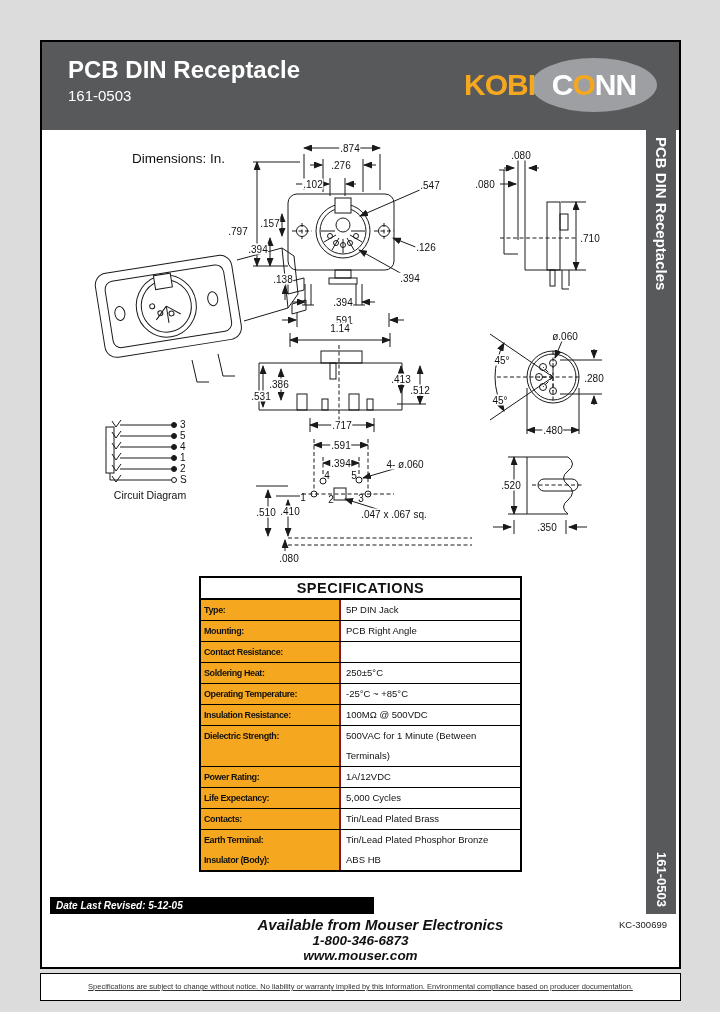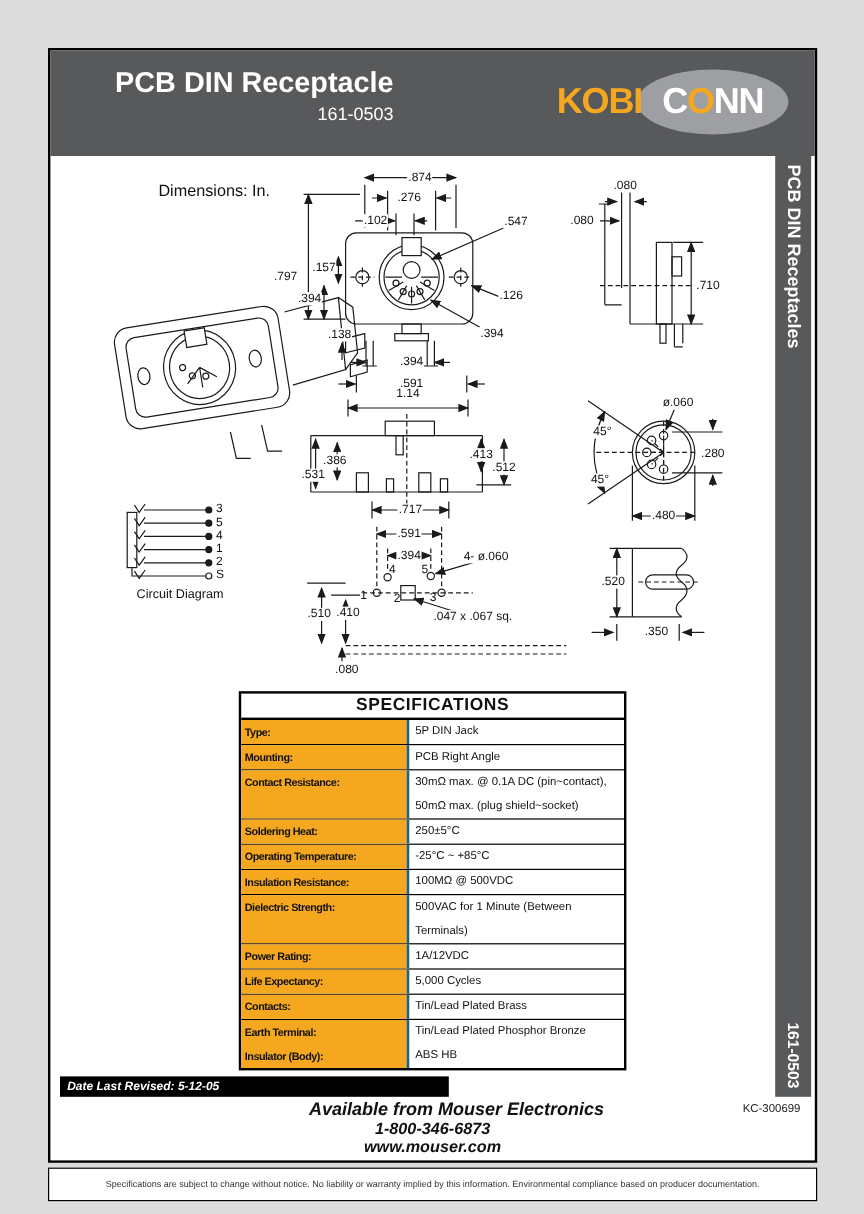--- a/index.html
+++ b/index.html
@@ -3,21 +3,21 @@
 <meta charset="utf-8">
 <style>
   html,body{margin:0;padding:0;}
   body{width:720px;height:1012px;background:#dcdcdc;position:relative;
        font-family:"Liberation Sans",sans-serif;color:#111;}
   .page{position:absolute;left:40px;top:40px;width:641px;height:929px;
         background:#fff;border:2px solid #000;box-sizing:border-box;}
   
   .hdr{position:absolute;left:0;top:0;width:100%;height:88px;
        background:var(--header-gray,#58595B);}
-  .hdr-titles{position:absolute;left:26px;top:14px;width:260px;text-align:right;}
+  .hdr-titles{position:absolute;left:26px;top:14px;width:260px;text-align:left;}
   .hdr-title{font-size:24px;font-weight:bold;color:#fff;letter-spacing:0;}
   .hdr-part{font-size:15px;color:#fff;margin-top:3px;}
   .logo{position:absolute;right:22px;top:16px;display:flex;align-items:center;}
   .logo-kobi{font-size:30px;font-weight:bold;color:var(--accent-orange,#F5A81F);
              letter-spacing:-1px;margin-right:-4px;z-index:2;}
   .logo-ellipse{width:126px;height:54px;background:var(--logo-gray,#9D9FA2);
                 border-radius:50%;display:flex;align-items:center;justify-content:center;}
   .logo-conn{font-size:30px;font-weight:bold;color:#fff;letter-spacing:-1px;}
   .logo-conn .o{color:var(--accent-orange,#F5A81F);}
   
@@ -38,38 +38,38 @@
   .ctitle{position:absolute;transform:translate(-50%,-50%);font-size:10.5px;text-align:right;}
   
   .spec{position:absolute;left:157px;top:534px;width:323px;border:2px solid #000;
         background:#fff;box-sizing:border-box;}
   .spec-title{height:20px;line-height:20px;text-align:center;font-size:14.5px;
               font-weight:bold;border-bottom:2px solid #000;letter-spacing:.5px;}
   .spec-row{display:flex;border-top:1px solid #000;}
   .spec-row:first-child{border-top:none;}
   .spec-row:nth-child(12){border-top:none;}
   .lab{width:132px;flex:none;background:var(--accent-orange,#F5A81F);
-       border-right:2px solid #0369a1;font-size:9px;font-weight:bold;
+       border-right:2px solid #7f1d1d;font-size:9px;font-weight:bold;
        letter-spacing:-0.4px;padding:0 3px;line-height:20px;white-space:nowrap;}
   .val{flex:1;font-size:9.5px;padding:0 5px;line-height:20px;white-space:pre-line;}
   
   .datebar{position:absolute;left:8px;top:855px;width:324px;height:17px;background:#000;
            color:#fff;font-size:10px;font-style:italic;font-weight:bold;
            line-height:17px;padding-left:6px;box-sizing:border-box;}
   .f1{position:absolute;left:0;top:874px;width:100%;text-align:center;
       font-size:15px;font-weight:bold;font-style:italic;margin-left:20px;}
   .f2{position:absolute;left:0;top:891px;width:100%;text-align:center;
       font-size:13.5px;font-weight:bold;font-style:italic;}
   .f3{position:absolute;left:0;top:906px;width:100%;text-align:center;
       font-size:13.5px;font-weight:bold;font-style:italic;}
   .kc{position:absolute;right:12px;top:877px;font-size:9.5px;color:#222;}
   
   .disc{position:absolute;left:40px;top:973px;width:641px;height:28px;background:#fff;
         border:1px solid #000;box-sizing:border-box;text-align:center;
-        font-size:7.5px;color:#333;line-height:26px;}
+        font-size:7.5px;color:#333;line-height:26px;text-decoration:underline;}
 </style>
 </head>
 <body>
 
 <div class="page">
 
   <div class="hdr">
     <div class="hdr-titles">
       <div class="hdr-title">PCB DIN Receptacle</div>
       <div class="hdr-part">161-0503</div>
@@ -318,22 +318,20 @@
       <div class="spec-row">
           <div class="lab">Type:</div>
           <div class="val">5P DIN Jack</div>
         </div>
       <div class="spec-row">
           <div class="lab">Mounting:</div>
           <div class="val">PCB Right Angle</div>
         </div>
       <div class="spec-row">
           <div class="lab">Contact Resistance:</div>
-          <div class="val">30mΩ max. @ 0.1A DC (pin~contact),
-50mΩ max. (plug shield~socket)</div>
         </div>
       <div class="spec-row">
           <div class="lab">Soldering Heat:</div>
           <div class="val">250±5°C</div>
         </div>
       <div class="spec-row">
           <div class="lab">Operating Temperature:</div>
           <div class="val">-25°C ~ +85°C</div>
         </div>
       <div class="spec-row">

